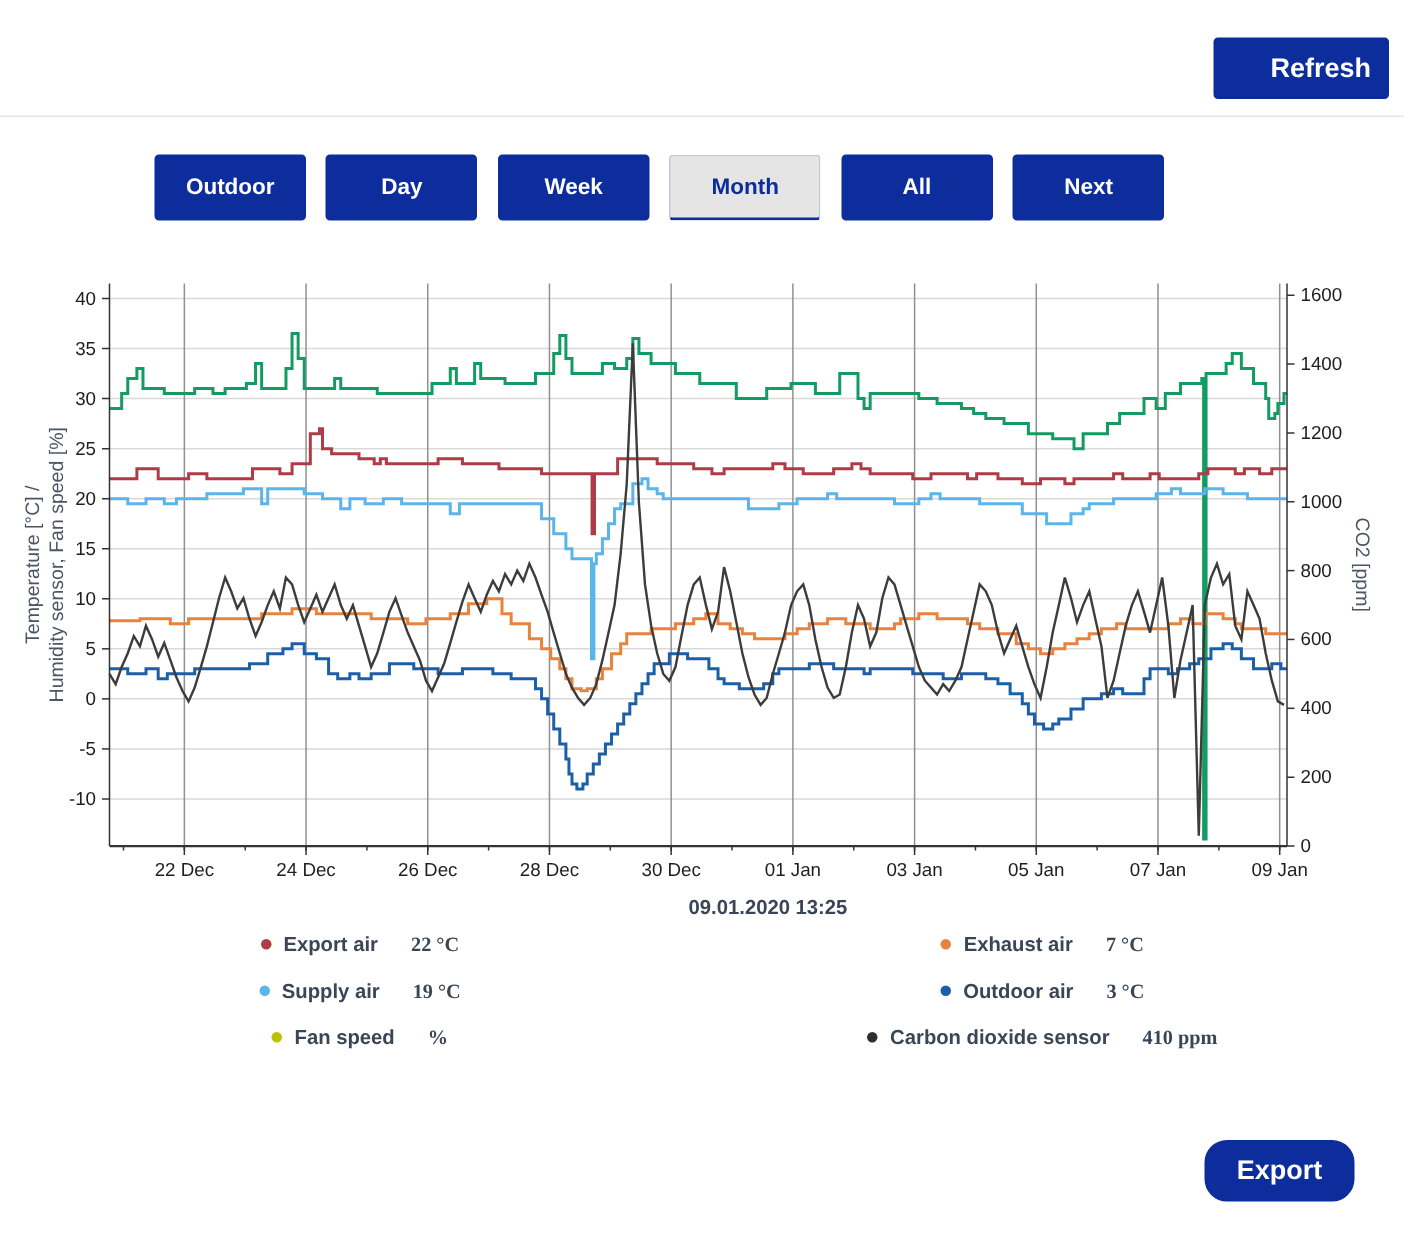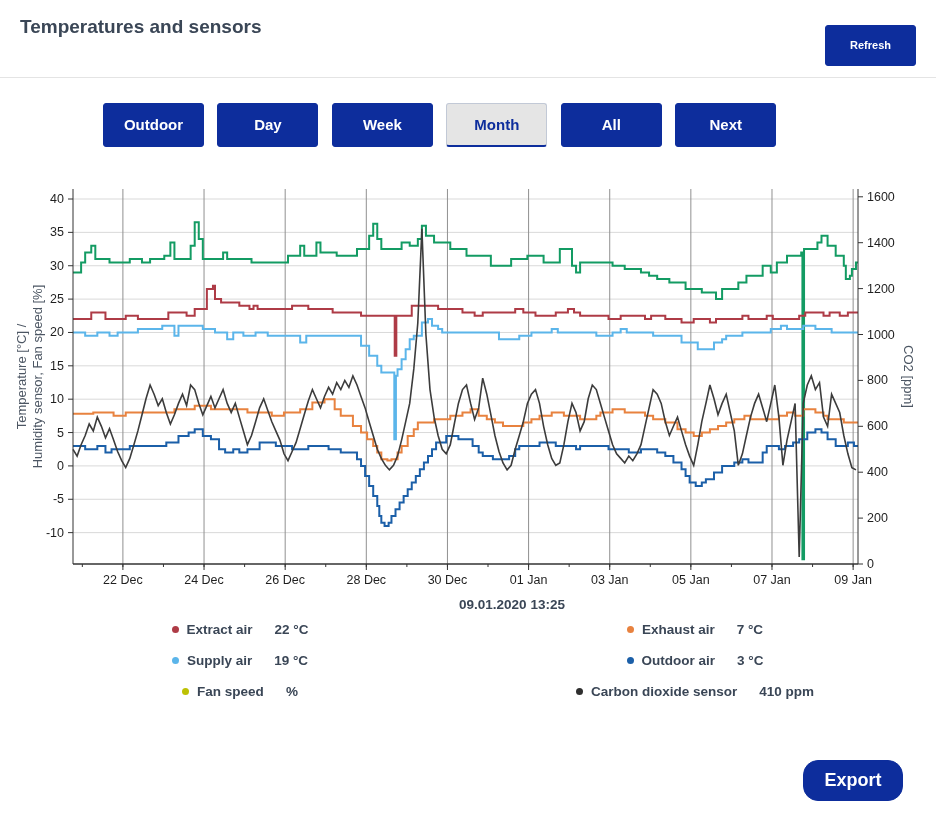--- a/index.html
+++ b/index.html
@@ -9,44 +9,43 @@
   }
   .page-title{
     position:absolute;left:20px;top:16px;font-size:19px;font-weight:bold;color:#3a4656;
   }
   .header-divider{position:absolute;left:0;top:77px;width:936px;border-top:1px solid #e4e4e4;}
   .btn{
     display:inline-block;background:#0d2d9c;color:#ffffff;font-weight:bold;
     border:1px solid #0d2d9c;border-radius:3px;text-align:center;cursor:pointer;
     font-family:"Liberation Sans",sans-serif;
   }
-  .refresh-btn{position:absolute;right:20px;top:25px;width:89px;height:39px;line-height:39px;font-size:11px;}
+  .refresh-btn{position:absolute;right:10px;top:25px;width:89px;height:39px;line-height:39px;font-size:18px;padding-left:26px;}
   .export-btn{position:absolute;right:33px;top:760px;width:98px;height:39px;line-height:39px;font-size:18px;border-radius:15px;}
   .toolbar{position:absolute;left:103px;top:103px;}
   .toolbar .btn{width:101px;height:44px;line-height:42px;font-size:15px;margin-right:9px;box-sizing:border-box;}
   .toolbar .btn.selected{
     background:#e5e5e5;color:#0d2d9c;border:1px solid #c2c9d6;border-bottom:2px solid #0d2d9c;
   }
   .chart-wrap{position:absolute;left:0;top:181px;width:764px;height:420px;}
   .timestamp{position:absolute;left:0;top:597px;width:936px;text-align:center;
     font-size:13.5px;font-weight:bold;color:#3a4656;margin-left:44px;}
   .legend-col{position:absolute;top:622px;width:300px;}
   .legend-col.col-0{left:90px;}
   .legend-col.col-1{left:545px;}
   .legend-row{height:31px;text-align:center;font-size:13.5px;font-weight:bold;color:#3a4656;white-space:nowrap;}
   .legend-dot{display:inline-block;width:7px;height:7px;border-radius:50%;margin-right:8px;vertical-align:1px;}
-  .legend-value{margin-left:22px;}
+  .legend-value{margin-left:22px;font-family:Liberation Serif, serif;}
   svg text{font-family:"Liberation Sans",sans-serif;}
 </style>
 </head>
 <body>
 
 <div class="page">
 
-  <div class="page-title">Temperatures and sensors</div>
   <div class="btn refresh-btn">Refresh</div>
   <div class="header-divider"></div>
 
   <div class="toolbar">
     <div class="btn">Outdoor</div>
     <div class="btn">Day</div>
     <div class="btn">Week</div>
     <div class="btn selected">Month</div>
     <div class="btn">All</div>
     <div class="btn">Next</div>
@@ -172,21 +171,21 @@
           <text transform="rotate(-90)" text-anchor="middle" font-size="13" fill="#4c5663"><tspan x="-195.5" y="26">Temperature [°C] /</tspan><tspan x="-195.5" y="42">Humidity sensor, Fan speed [%]</tspan></text>
           <text transform="rotate(90)" text-anchor="middle" font-size="13" fill="#4c5663" x="195.5" y="-904">CO2 [ppm]</text>
         </g>
       </svg>
   </div>
 
   <div class="timestamp">09.01.2020 13:25</div>
 
   <div class="legend-col col-0">
     <div class="legend-row">
-      <span class="legend-dot" style="background-color: rgb(174, 59, 70);"></span><span>Extract air</span><span class="legend-value">22 °C</span>
+      <span class="legend-dot" style="background-color: rgb(174, 59, 70);"></span><span>Export air</span><span class="legend-value">22 °C</span>
     </div>
     <div class="legend-row">
       <span class="legend-dot" style="background-color: rgb(91, 181, 234);"></span><span>Supply air</span><span class="legend-value">19 °C</span>
     </div>
     <div class="legend-row">
       <span class="legend-dot" style="background-color: rgb(189, 193, 4);"></span><span>Fan speed</span><span class="legend-value">%</span>
     </div>
   </div>
 
   <div class="legend-col col-1">

